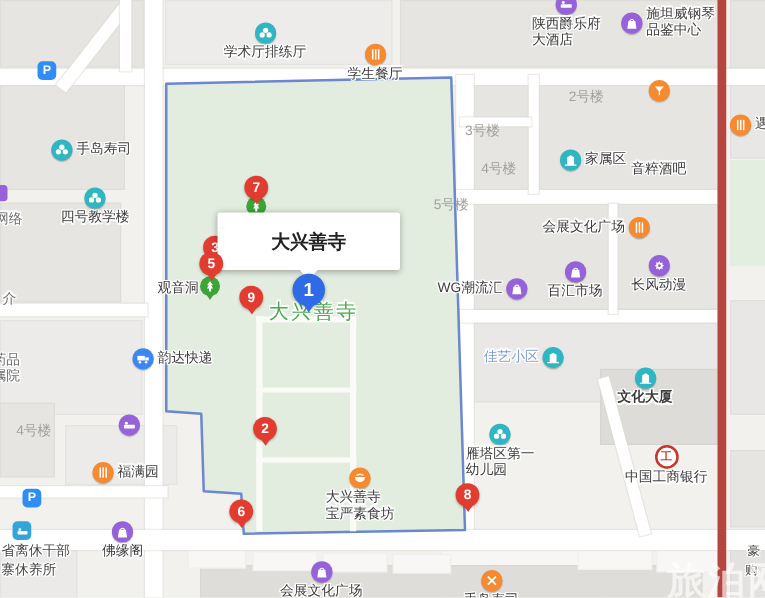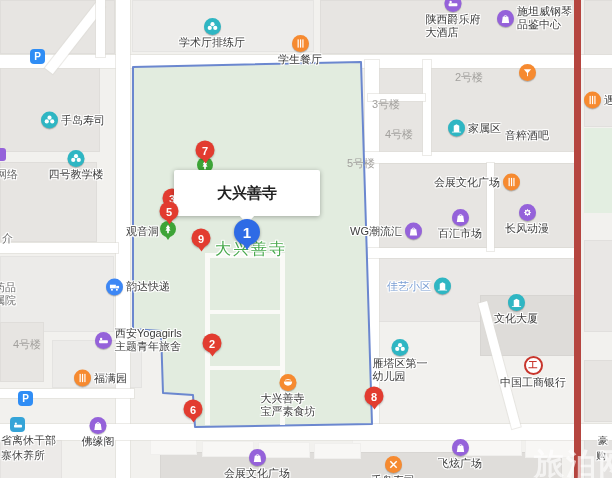--- a/index.html
+++ b/index.html
@@ -184,21 +184,21 @@
   <div class="gpin" style="left:168px;top:229px;">
     <svg viewBox="0 0 12 12">
         <path d="M6 1 3.2 5h1.6L3 8.2h2V11h2V8.2h2L7.2 5h1.6z"></path>
       </svg>
   </div>
   <div class="gpin" style="left:205px;top:165px;">
     <svg viewBox="0 0 12 12">
         <path d="M6 1 3.2 5h1.6L3 8.2h2V11h2V8.2h2L7.2 5h1.6z"></path>
       </svg>
   </div>
-  <div class="poi pr" style="left:106px;top:287px;font-family:Liberation Mono, monospace;">
+  <div class="poi pr" style="left:106px;top:287px;">
     <span class="ic blue">
         <svg viewBox="0 0 12 12">
           <rect x="1" y="3.5" width="6.5" height="4"></rect>
           <rect x="7.8" y="4.8" width="3.2" height="2.7"></rect>
           <circle cx="3.2" cy="9" r="1.1"></circle>
           <circle cx="8.6" cy="9" r="1.1"></circle>
         </svg>
       </span>
     <span class="lbl halo">韵达快递</span>
   </div>
@@ -281,21 +281,21 @@
     <span class="lbl halo">长风动漫</span>
   </div>
   <div class="poi pl" style="left:387px;top:286px;">
     <span class="lbl halo blue-lbl">佳艺小区</span>
     <span class="ic teal">
         <svg viewBox="0 0 12 12">
           <path d="M3 10V3.5L6 1.8 9 3.5V10h2v1H1v-1zM5 5h2v1H5zm0 2.4h2v1H5z"></path>
         </svg>
       </span>
   </div>
-  <div class="poi pv" style="left:516px;top:294px;">
+  <div class="poi pv" style="left:516px;top:294px;font-weight:bold;">
     <span class="ic teal">
         <svg viewBox="0 0 12 12">
           <path d="M3 10V3.5L6 1.8 9 3.5V10h2v1H1v-1zM5 5h2v1H5zm0 2.4h2v1H5z"></path>
         </svg>
       </span>
     <span class="lbl halo">文化大厦</span>
   </div>
   <div class="poi pv" style="left:400px;top:339px;">
     <span class="ic teal">
         <svg viewBox="0 0 12 12">
@@ -314,39 +314,26 @@
     <span class="lbl halo">中国工商银行</span>
   </div>
   <div class="poi pv" style="left:393px;top:442px;margin-top:14px;">
     <span class="ic orange">
         <svg viewBox="0 0 12 12">
           <path d="M2.5 2.5 9.5 9.5M9.5 2.5 2.5 9.5" stroke="#fff" stroke-width="1.6" fill="none"></path>
         </svg>
       </span>
     <span class="lbl halo">手岛寿司</span>
   </div>
-  <div class="poi pv" style="left:460px;top:439px;">
-    <span class="ic purple">
-        <svg viewBox="0 0 12 12">
-          <path d="M3 4.2h6l1 6.6H2z"></path>
-          <path d="M4.3 4.5a1.7 1.7 0 0 1 3.4 0" fill="none" stroke="#fff" stroke-width="1"></path>
-        </svg>
-      </span>
-    <span class="lbl halo">飞炫广场</span>
-  </div>
   <div class="poi pr" style="left:95px;top:340px;">
     <span class="ic purple">
         <svg viewBox="0 0 12 12">
           <rect x="1.2" y="5.8" width="9.6" height="3.2" rx="0.8"></rect>
           <circle cx="3.4" cy="4.4" r="1.3"></circle>
         </svg>
-      </span>
-    <span class="lbl halo lines la">
-        <span>西安Yogagirls</span>
-        <span>主题青年旅舍</span>
       </span>
   </div>
   <div class="poi pr" style="left:74px;top:378px;">
     <span class="ic orange">
         <svg viewBox="0 0 12 12">
           <rect x="2.8" y="1.5" width="1.3" height="9"></rect>
           <rect x="5.4" y="1.5" width="1.3" height="9"></rect>
           <rect x="8" y="1.5" width="1.3" height="9"></rect>
         </svg>
       </span>

